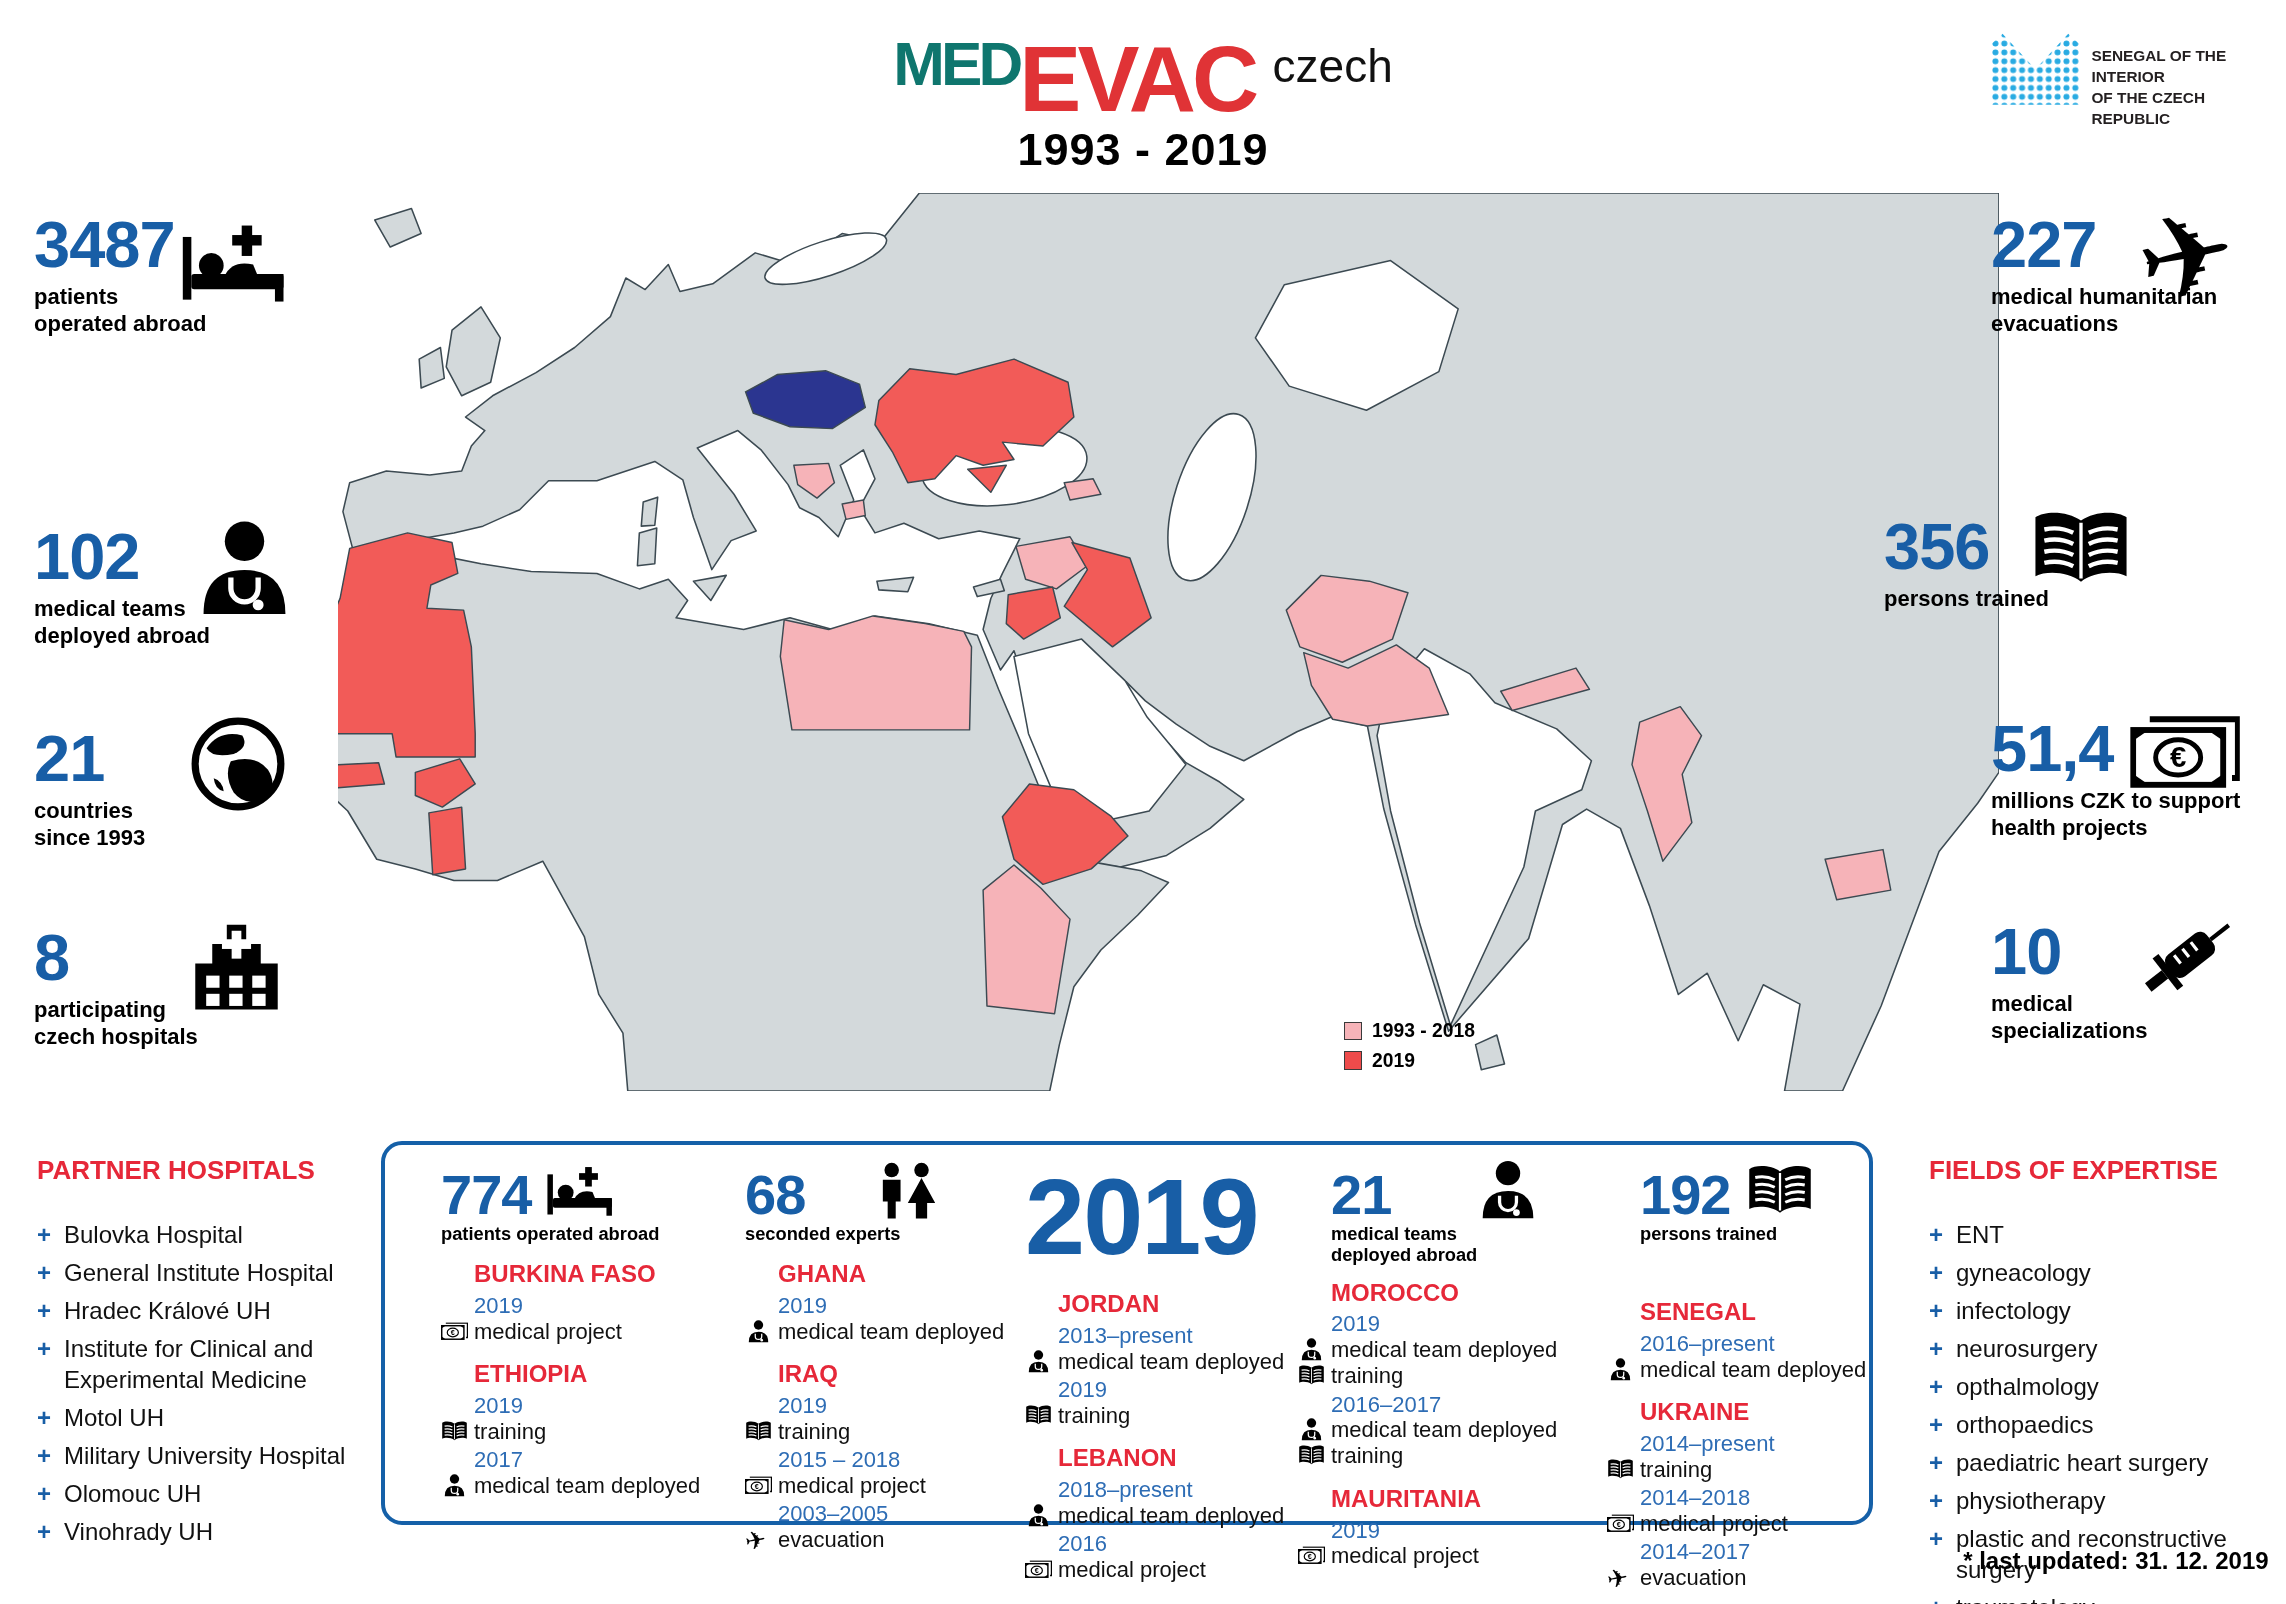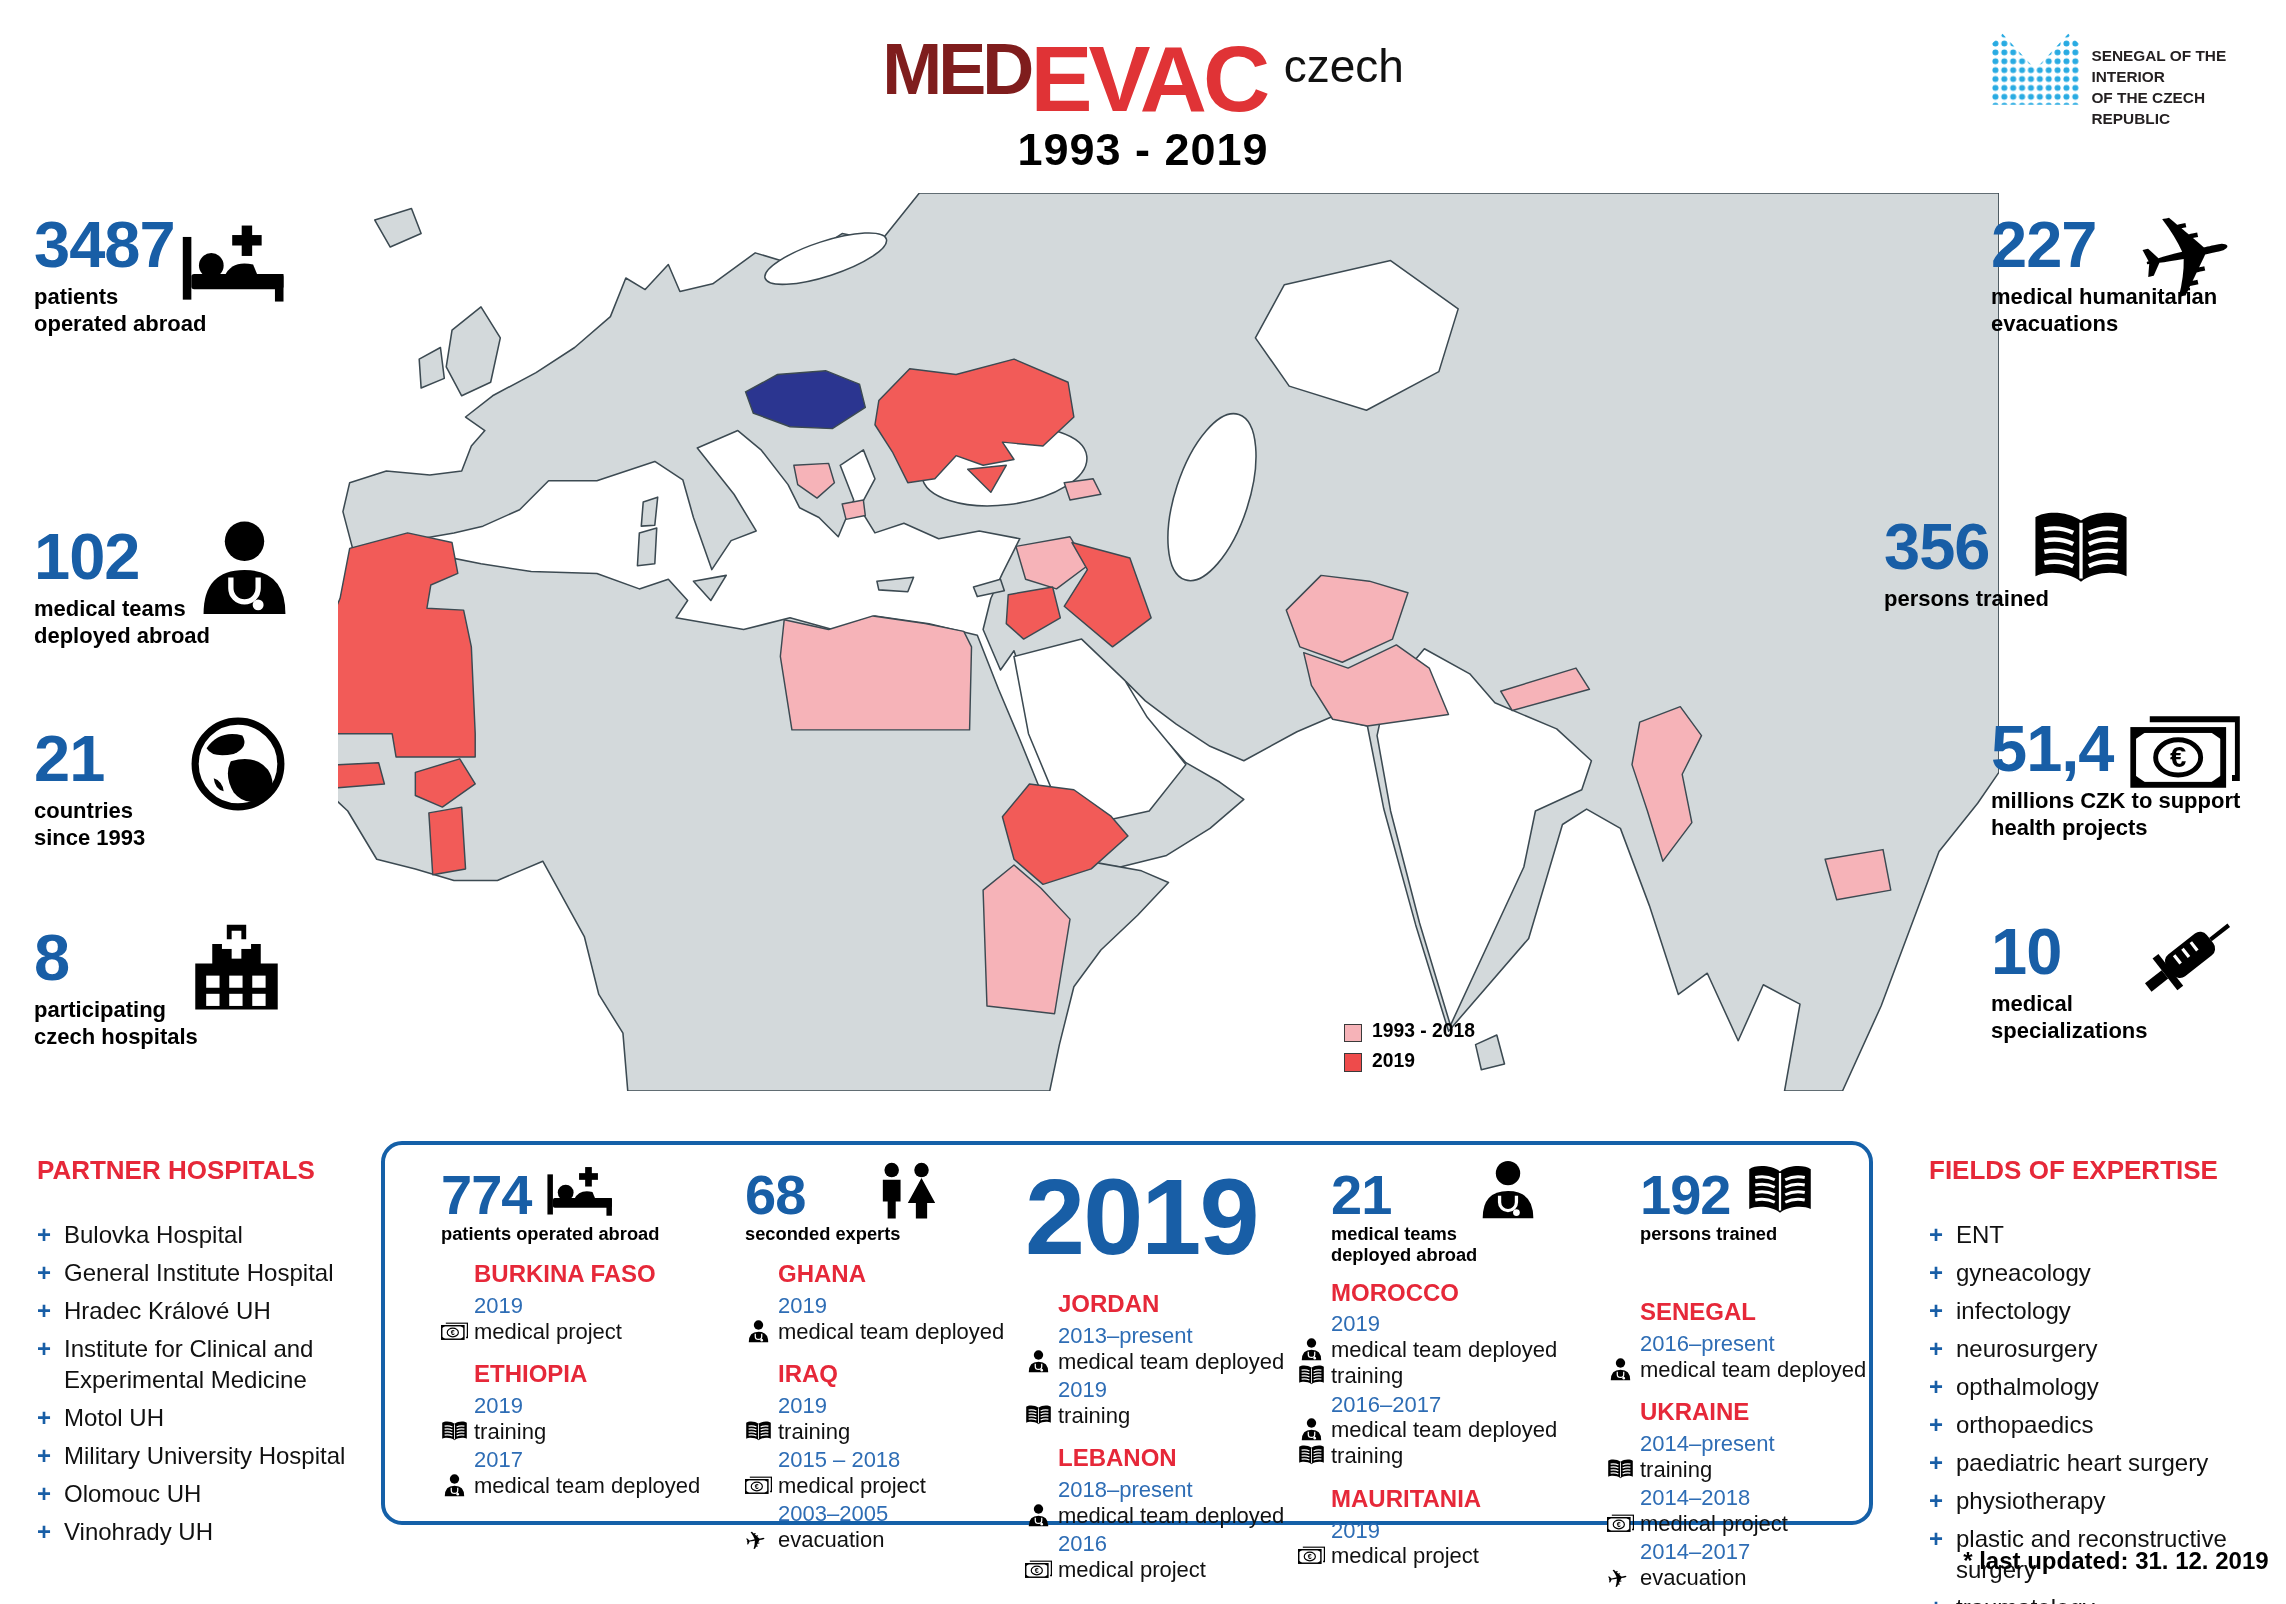--- a/index.html
+++ b/index.html
@@ -3,39 +3,39 @@
 <meta charset="utf-8">
 <style>
   html,body{margin:0;padding:0}
   body{width:2286px;height:1605px;position:relative;background:#fff;
        font-family:"Liberation Sans",sans-serif;color:#111;overflow:hidden}
   .abs{position:absolute}
 
   
   .logo-wrap{position:absolute;left:0;top:35px;width:100%;text-align:center}
   .logo-line{display:inline-flex;align-items:flex-start}
-  .logo-med{font-size:72px;font-weight:900;letter-spacing:-3.9px;color:#7f1d1d;line-height:.95}
+  .logo-med{font-size:62px;font-weight:900;letter-spacing:-3.9px;color:#0f766e;line-height:.95}
   .logo-evac{font-size:93px;font-weight:900;letter-spacing:-3.9px;color:#e03336;line-height:.95}
   .logo-czech{font-size:46px;font-weight:400;color:#111;margin-left:17.4px;margin-top:3.9px}
   .years{position:absolute;left:0;top:124px;width:100%;text-align:center;
          font-size:45px;font-weight:700;color:#000;letter-spacing:1px}
   .ministry{position:absolute;left:1991px;top:27px;display:flex;align-items:flex-start}
   .ministry-text{margin-left:11.6px;margin-top:19.3px;font-size:15.4px;font-weight:700;color:#231f20;line-height:1.35}
 
   
   .stat{position:absolute;width:309px}
   .stat .num{color:#185ea6;font-weight:800;font-size:65px;line-height:1;letter-spacing:-1px}
   .stat .lbl{font-weight:700;font-size:22px;line-height:1.25;margin-top:5.8px;color:#000}
   .sicon{position:absolute}
   .plane-glyph{font-size:116px;line-height:1;transform:rotate(-12deg);display:inline-block;color:#000}
   .plane-small{font-size:25px;line-height:1;transform:rotate(-10deg);display:inline-block;color:#000}
 
   
   .legend{position:absolute;left:1344px;top:1020px}
-  .legend-row{display:flex;align-items:flex-end;margin-bottom:7.7px}
+  .legend-row{display:flex;align-items:center;margin-bottom:7.7px}
   .legend-swatch{width:16.4px;height:16.4px;border:1.9px solid #3a3a3a;margin-right:9.7px}
   .legend-label{font-size:19.3px;font-weight:700;color:#000}
 
   
   .side-list{position:absolute;width:367px}
   .side-title{color:#e62839;font-weight:700;font-size:26px}
   .side-items{margin-top:33px}
   .side-item{display:flex;font-size:24px;line-height:1.3;margin-bottom:6.8px;color:#111}
   .side-item .plus{color:#185ea6;font-weight:800;width:27px;flex:0 0 27px}
 

